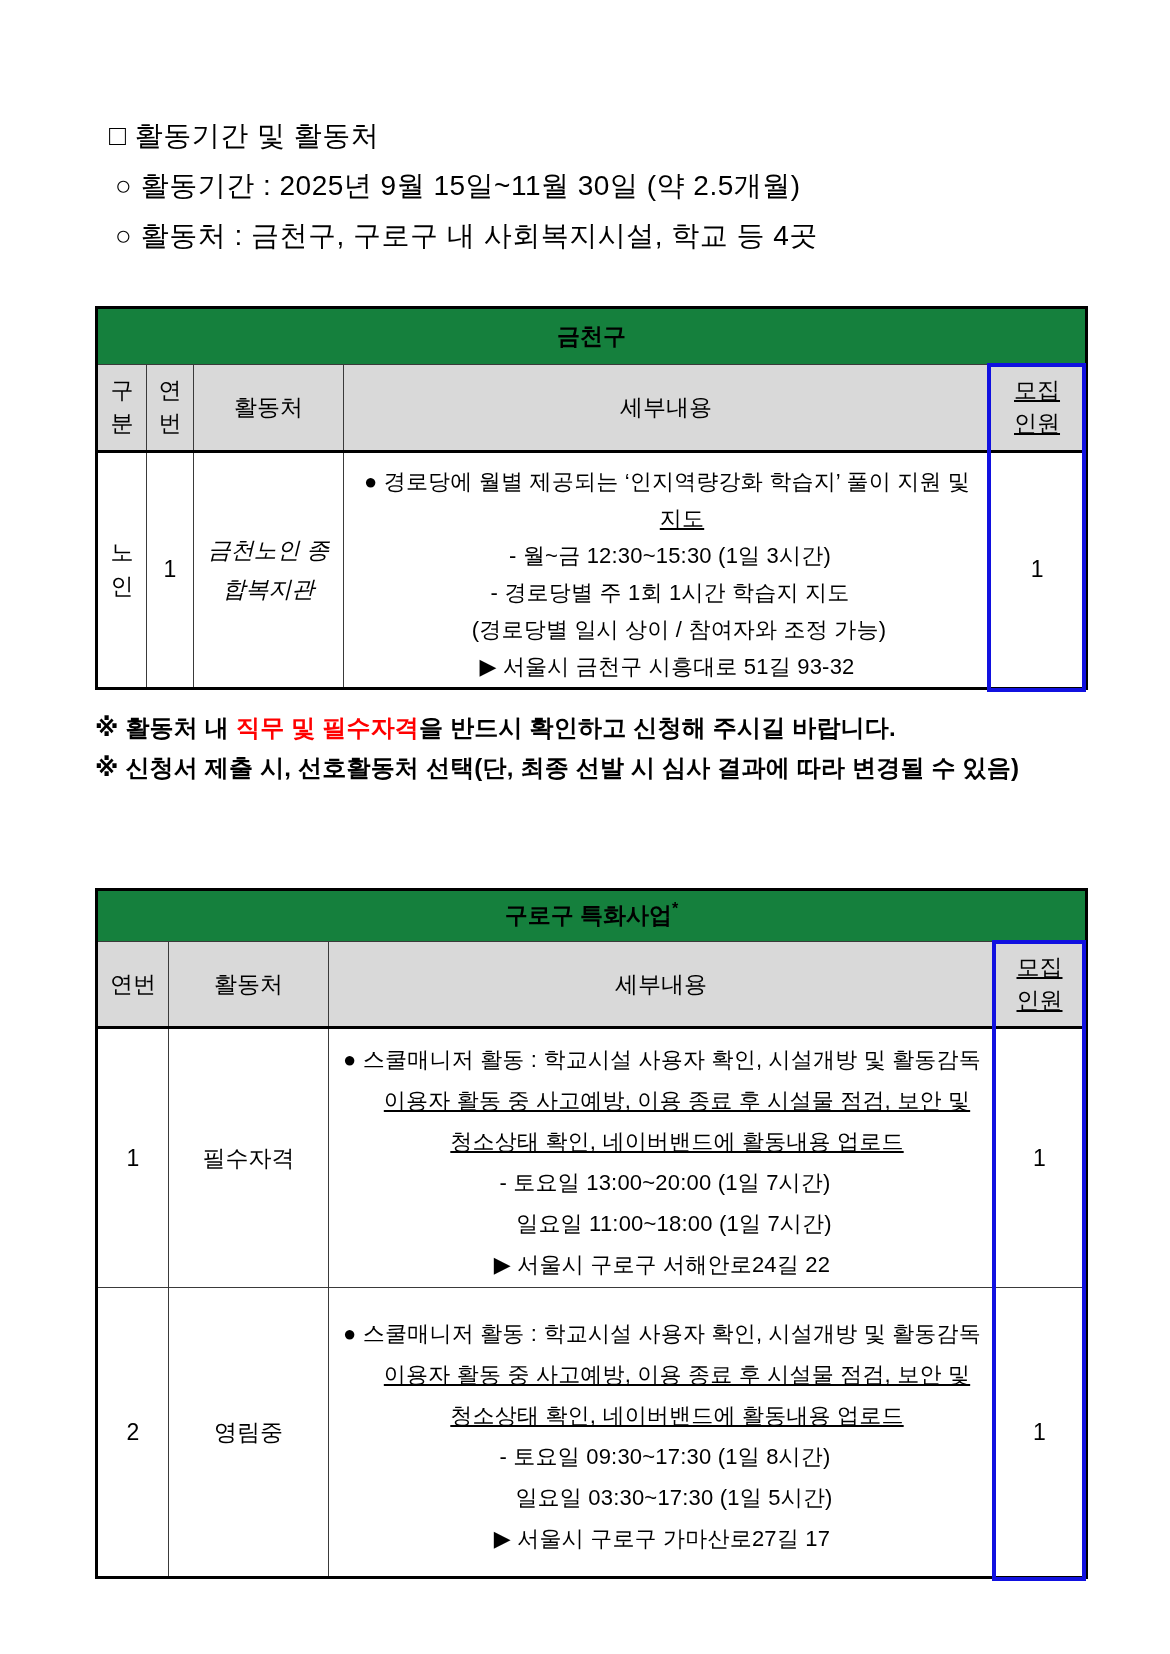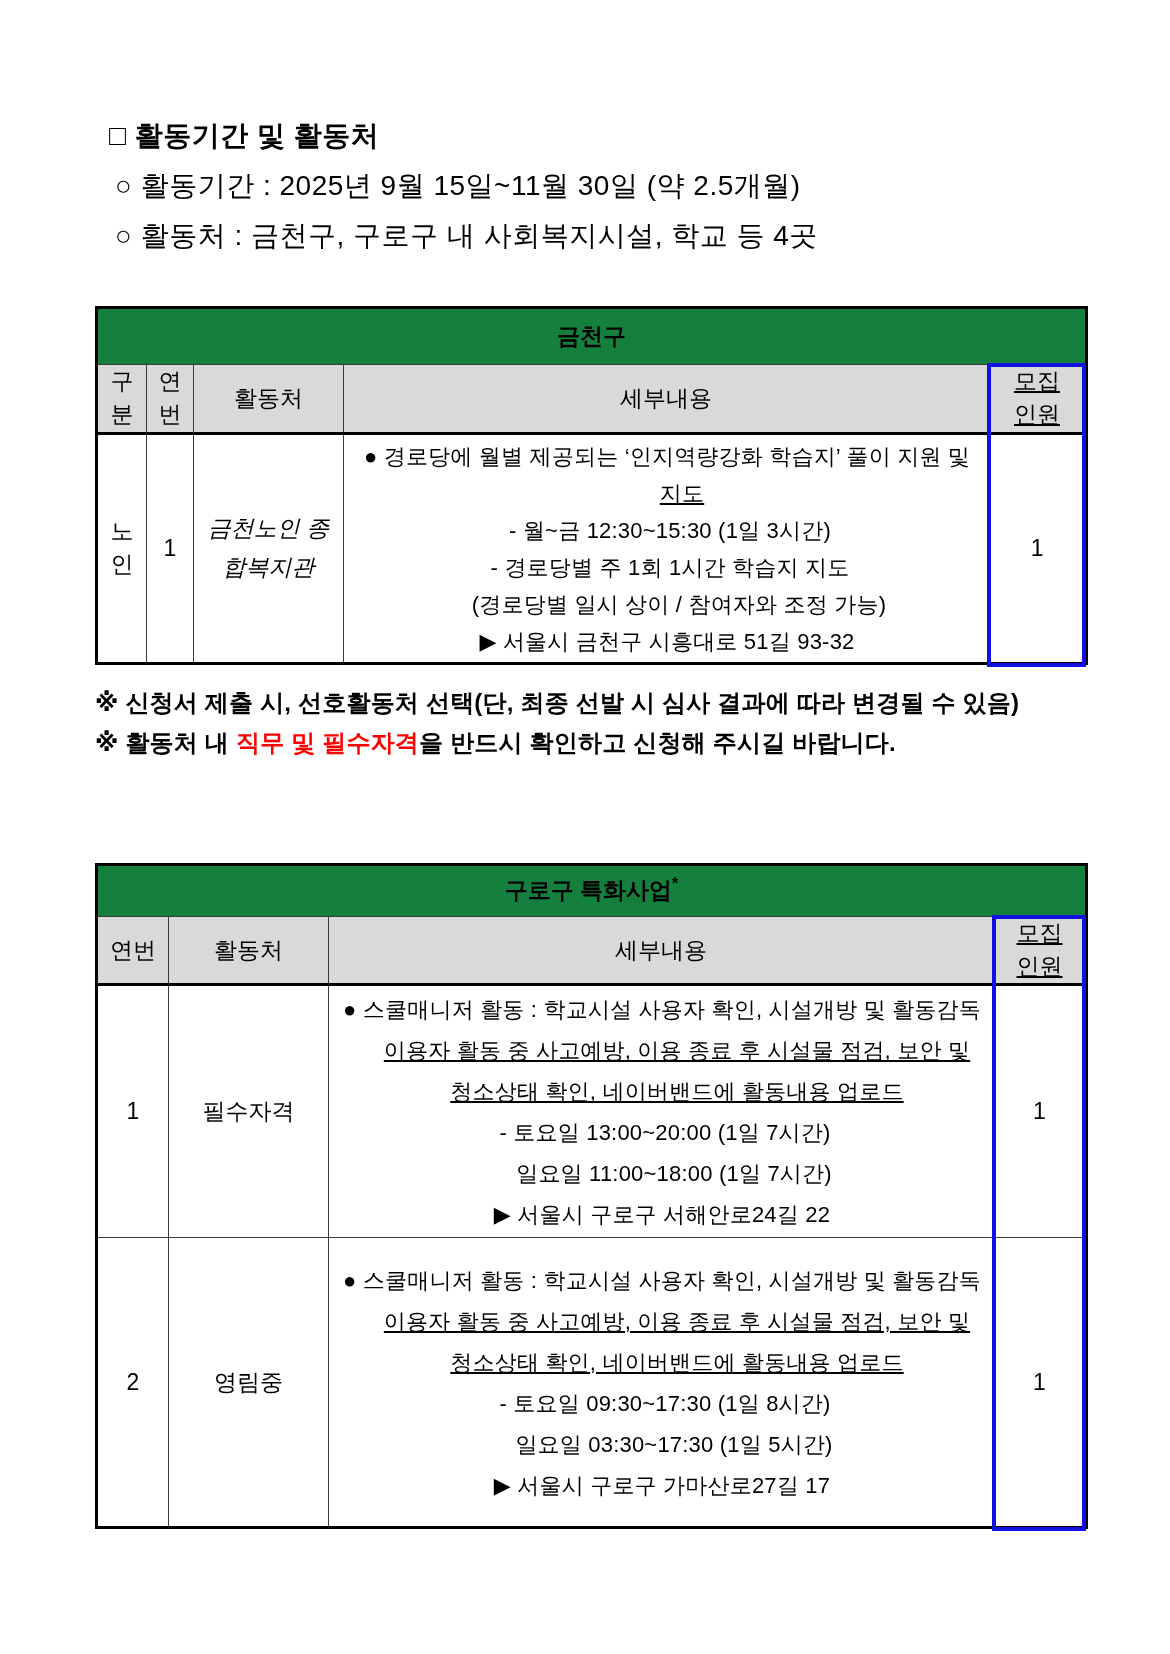--- a/index.html
+++ b/index.html
@@ -7,49 +7,49 @@
   body {
     width: 1170px; height: 1654px;
     font-family: "Liberation Sans", "DejaVu Sans", sans-serif;
     color: #000;
     overflow: hidden;
   }
   .page { padding: 118px 80px 40px 95px; }
 
   
   .h-line { font-size: 28px; line-height: 36px; margin-bottom: 14px; letter-spacing: 0.5px; white-space: nowrap; }
-  .h-title { font-weight: 700; padding-left: 14px; }
+  .h-title { font-weight: 400; padding-left: 14px; }
   .h-sub { font-weight: 400; padding-left: 20px; }
 
   
   .tbl-wrap { position: relative; width: 990px; }
   .tbl-wrap.t1 { margin-top: 52px; }
   .tbl-wrap.t2 { margin-top: 100px; }
   table.doc-table { border-collapse: collapse; table-layout: fixed; width: 990px; border: 3px solid #000; }
   table.doc-table td { border: 1px solid #3a3a3a; text-align: center; vertical-align: middle; font-size: 23px; color: #000; }
   td.tbl-title { background: #15803d; font-weight: 700; font-size: 26px; border-bottom: 1px solid #3a3a3a; }
   .t1 td.tbl-title { height: 57px; }
   .t2 td.tbl-title { height: 52px; }
   td.tbl-title sup { font-size: 16px; font-weight: 700; vertical-align: super; }
   tr.head-row td { background: #d9d9d9; border-bottom: 3px solid #000; font-size: 23px; }
   .t1 tr.head-row td { height: 57px; }
   .t2 tr.head-row td { height: 64px; }
   .t1 tr.data-row { height: 225px; }
   .t2 tr.data-row.r1 { height: 245px; }
   .t2 tr.data-row.r2 { height: 290px; }
 
   
-  .vw { margin: 0 auto; word-break: break-all; line-height: 1.45; }
+  .vw { margin: 9px auto; word-break: break-all; line-height: 1.45; }
   .vw.w2 { width: 1.2em; }   
   .vw.w4 { width: 2.4em; text-decoration: underline; }   
 
   .place-cell div.pw { margin: 16px auto; width: 130px; line-height: 1.7; font-style: italic; }
 
   
-  td.details-cell { text-align: left; padding: 3px 10px 2px 12px; overflow: hidden; margin-left: 14px; }
+  td.details-cell { text-align: left; padding: 10px 10px 2px 12px; overflow: hidden; margin-left: 14px; }
   .dl { font-size: 22px; white-space: nowrap; letter-spacing: 0.2px; }
   .t1 .dl { line-height: 37px; }
   .t2 .dl { line-height: 41px; }
   .dl.ind1 { padding-left: 30px; text-decoration: underline; }
   .dl.dash { padding-left: 6px; }
   .dl.ind2 { padding-left: 24px; }
 
   
   .blue-box { position: absolute; pointer-events: none; border: 4px solid #1111e0; }
   .t1 .blue-box { top: 57px; right: -1px; width: 99px; bottom: -2px; }
@@ -114,22 +114,22 @@
             <div class="dl">▶ 서울시 금천구 시흥대로 51길 93-32</div>
           </td>
           <td>1</td>
         </tr>
       </tbody>
     </table>
     <div class="blue-box"></div>
   </div>
 
   <div class="notes">
+    <div class="note"><span>※ 활동처 내 </span><span class="red">직무 및 필수자격</span><span>을 반드시 확인하고 신청해 주시길 바랍니다.</span></div>
     <div class="note">※ 신청서 제출 시, 선호활동처 선택(단, 최종 선발 시 심사 결과에 따라 변경될 수 있음)</div>
-    <div class="note"><span>※ 활동처 내 </span><span class="red">직무 및 필수자격</span><span>을 반드시 확인하고 신청해 주시길 바랍니다.</span></div>
   </div>
 
   <div class="tbl-wrap t2">
     <table class="doc-table">
       <colgroup>
         <col style="width:72px">
           <col style="width:160px">
           <col style="width:665px">
           <col style="width:93px">
       </colgroup>

